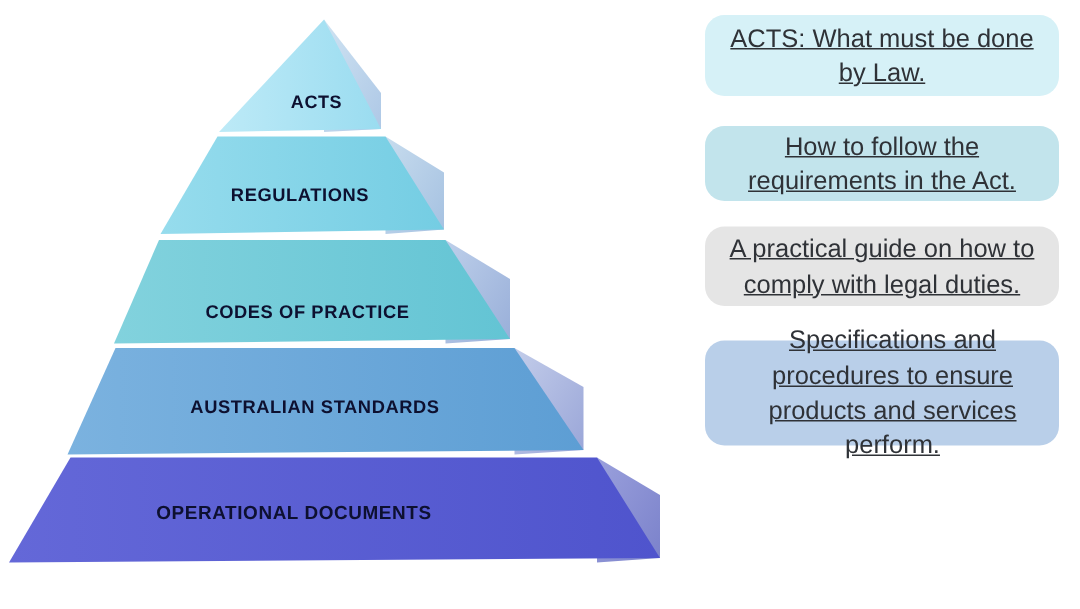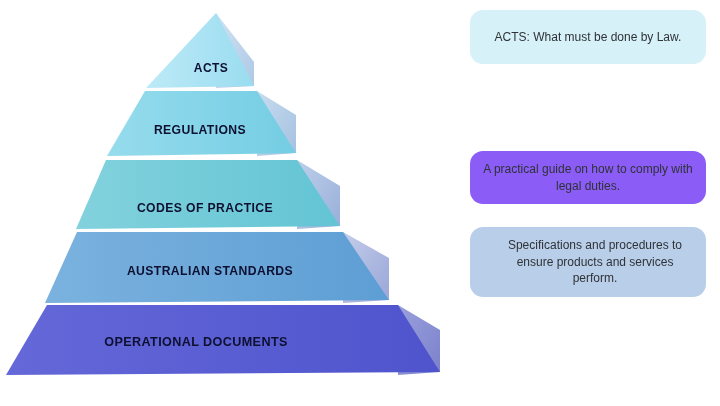--- a/index.html
+++ b/index.html
@@ -51,29 +51,30 @@
     width: 236px;
     box-sizing: border-box;
     border-radius: 13px;
     display: flex;
     align-items: center;
     justify-content: center;
     padding: 4px 10px;
   }
   .callout-text {
     font-family: "Liberation Sans", sans-serif;
-    font-size: 12px;
+    font-size: 17px;
     line-height: 1.38;
     color: #2f3237;
     text-align: center;
     display: block;
+    text-decoration: underline;
   }
   #callout-1 { top: 10px;  height: 54px; background: #d6f1f7; }
   #callout-2 { top: 84px;  height: 50px; background: #c2e4ec; }
-  #callout-3 { top: 151px; height: 53px; background: #8b5cf6; justify-content: flex-end; }
+  #callout-3 { top: 151px; height: 53px; background: #e5e5e5; justify-content: flex-end; }
   #callout-4 { top: 227px; height: 70px; background: #b9cfe9; padding-left: 24px; }
   #callout-5 { top: 318px; height: 72px; background: #c2bfe3; }
 </style>
 </head>
 <body>
 
 <div id="pyramid-figure">
   <svg id="pyramid-svg" viewBox="0 0 460 406">
     <defs>
       <linearGradient id="g1" x1="0" y1="0" x2="1" y2="0">
@@ -149,20 +150,23 @@
     </g>
   </svg>
 </div>
 
 <div id="callout-column">
 
   <div class="callout" id="callout-1">
     <span class="callout-text">ACTS: What must be done by Law.</span>
   </div>
 
+  <div class="callout" id="callout-2">
+    <span class="callout-text">How to follow the requirements in the Act.</span>
+  </div>
 
   <div class="callout" id="callout-3">
     <span class="callout-text">A practical guide on how to comply with legal duties.</span>
   </div>
 
   <div class="callout" id="callout-4">
     <span class="callout-text">Specifications and procedures to ensure products and services perform.</span>
   </div>
 
 

